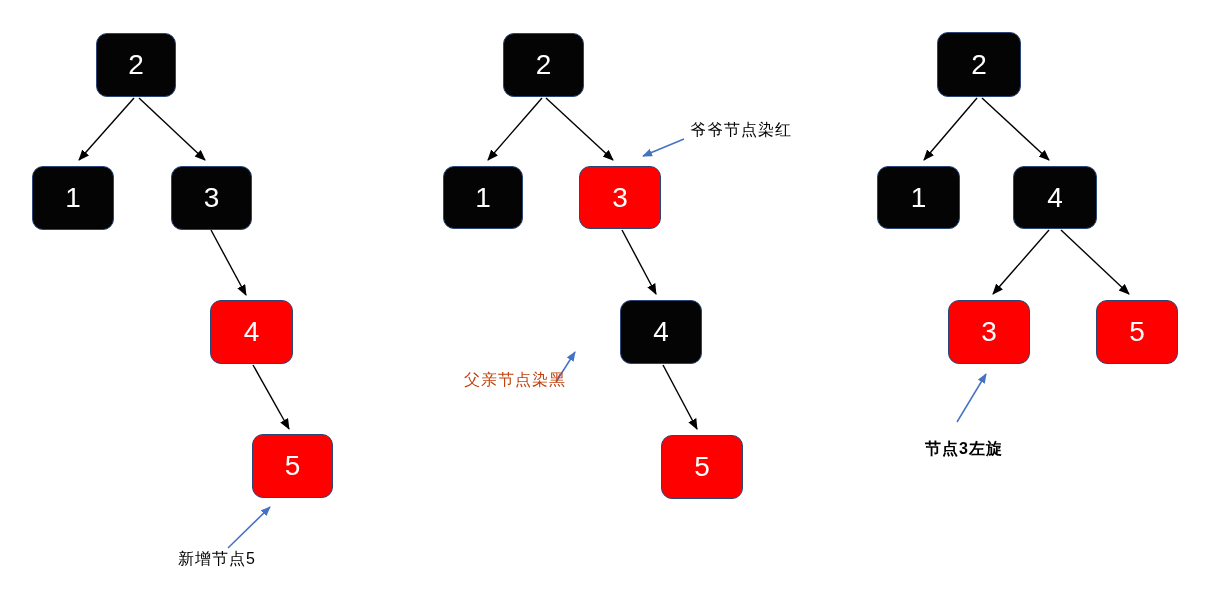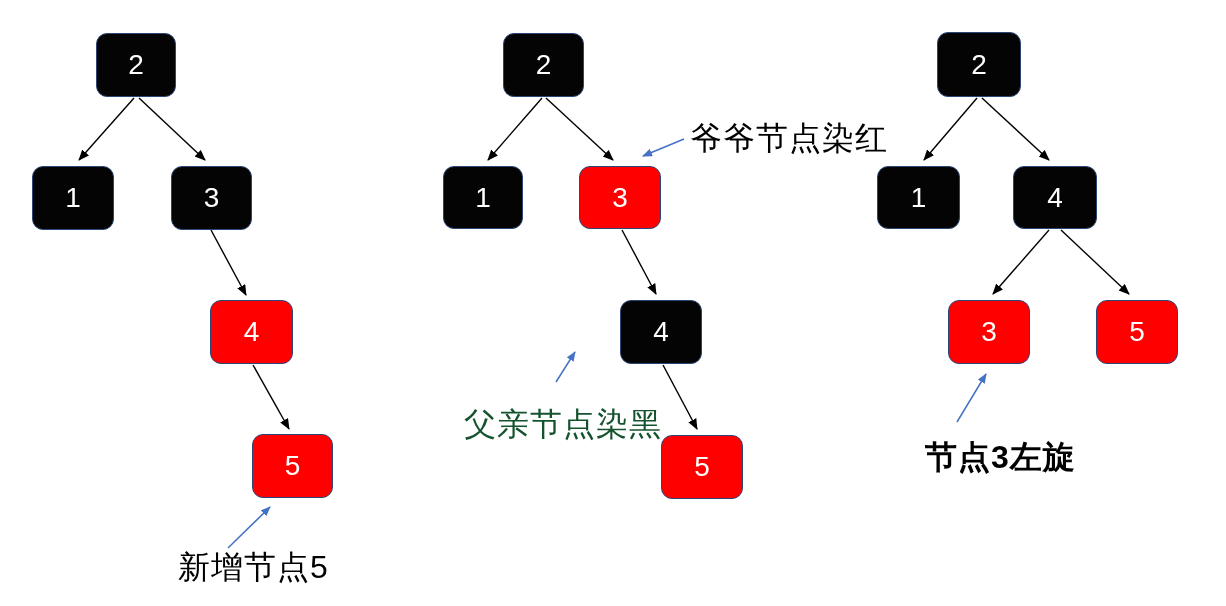--- a/index.html
+++ b/index.html
@@ -34,21 +34,21 @@
     border-radius: 11px;
     display: flex;
     align-items: center;
     justify-content: center;
     font-size: 28px;
     font-weight: 400;
     letter-spacing: 0;
   }
   .annotation-label {
     position: absolute;
-    font-size: 32px;
+    font-size: 16px;
     line-height: 1.05;
     white-space: nowrap;
     letter-spacing: 1px;
   }
 </style>
 </head>
 <body>
 
 <div class="stage" style="background: rgb(255, 255, 255);">
   <svg class="edge-layer" viewBox="0 0 1226 606" xmlns="http://www.w3.org/2000/svg">
@@ -88,16 +88,16 @@
       <div class="node" style="left: 579px; top: 166px; width: 82px; height: 63px; background: rgb(255, 0, 0); border: 1.6px solid rgb(43, 70, 120); color: rgb(255, 255, 255);">3</div>
       <div class="node" style="left: 620px; top: 300px; width: 82px; height: 64px; background: rgb(4, 4, 4); border: 1.6px solid rgb(43, 70, 120); color: rgb(255, 255, 255);">4</div>
       <div class="node" style="left: 661px; top: 435px; width: 82px; height: 64px; background: rgb(255, 0, 0); border: 1.6px solid rgb(43, 70, 120); color: rgb(255, 255, 255);">5</div>
       <div class="node" style="left: 937px; top: 32px; width: 84px; height: 65px; background: rgb(4, 4, 4); border: 1.6px solid rgb(43, 70, 120); color: rgb(255, 255, 255);">2</div>
       <div class="node" style="left: 877px; top: 166px; width: 83px; height: 63px; background: rgb(4, 4, 4); border: 1.6px solid rgb(43, 70, 120); color: rgb(255, 255, 255);">1</div>
       <div class="node" style="left: 1013px; top: 166px; width: 84px; height: 63px; background: rgb(4, 4, 4); border: 1.6px solid rgb(43, 70, 120); color: rgb(255, 255, 255);">4</div>
       <div class="node" style="left: 948px; top: 300px; width: 82px; height: 64px; background: rgb(255, 0, 0); border: 1.6px solid rgb(43, 70, 120); color: rgb(255, 255, 255);">3</div>
       <div class="node" style="left: 1096px; top: 300px; width: 82px; height: 64px; background: rgb(255, 0, 0); border: 1.6px solid rgb(43, 70, 120); color: rgb(255, 255, 255);">5</div>
       <div class="annotation-label" style="left: 178px; top: 551px; color: rgb(0, 0, 0);">新增节点5</div>
       <div class="annotation-label" style="left: 690px; top: 122px; color: rgb(0, 0, 0);">爷爷节点染红</div>
-      <div class="annotation-label" style="left: 464px; top: 408px; color: #14532d; font-family: Liberation Serif, serif;">父亲节点染黑</div>
+      <div class="annotation-label" style="left: 464px; top: 372px; color: #c2410c; font-family: Liberation Serif, serif;">父亲节点染黑</div>
       <div class="annotation-label" style="left: 925px; top: 441px; color: rgb(0, 0, 0); font-weight: bold;">节点3左旋</div>
     </div>
 </div>
 
 </body></html>

